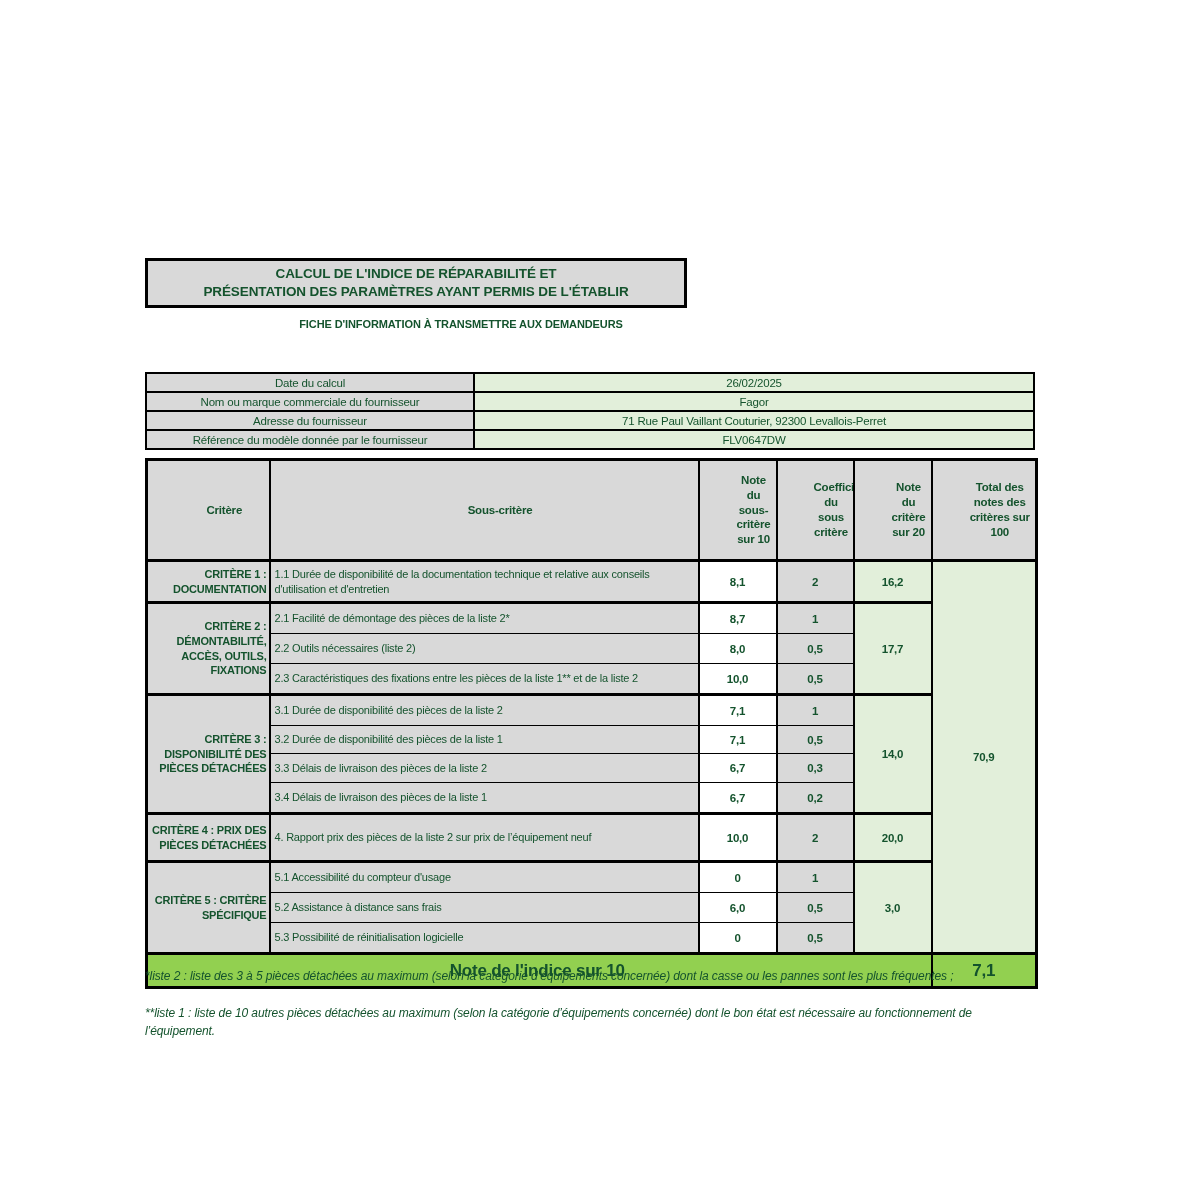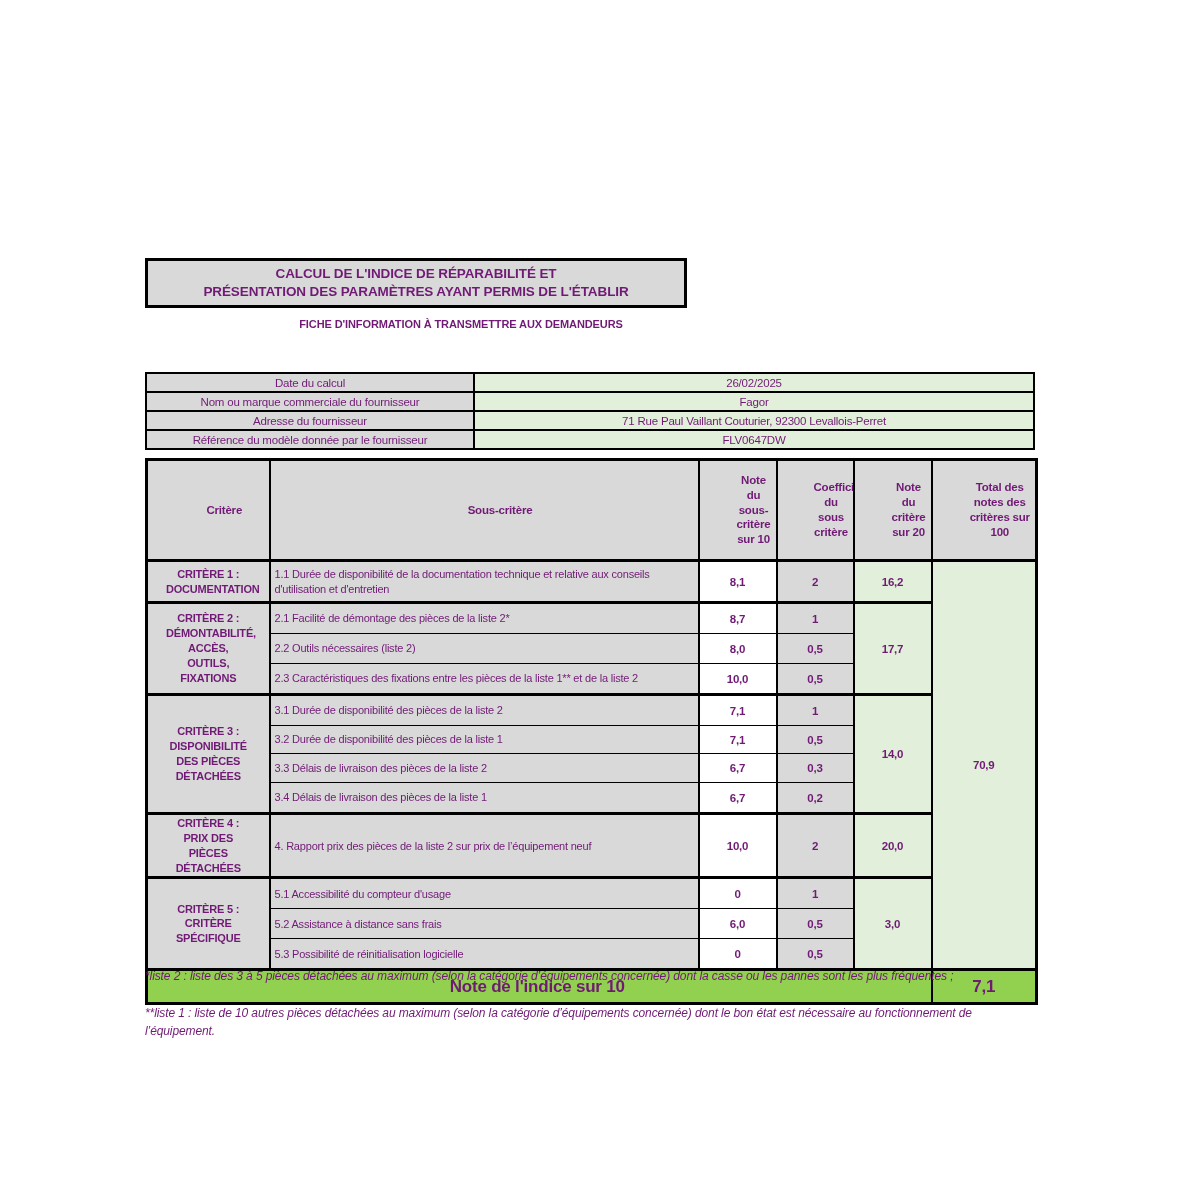--- a/index.html
+++ b/index.html
@@ -1,17 +1,17 @@
 <!DOCTYPE html>
 <html><head>
 <meta charset="utf-8">
 <style>
   html,body{margin:0;padding:0;background:#ffffff;}
   .page{position:relative;width:1200px;height:1200px;background:#ffffff;
-        font-family:"Liberation Sans",sans-serif;color:#701a75;overflow:hidden;}
+        font-family:"Liberation Sans",sans-serif;color:#14532d;overflow:hidden;}
   .content{position:absolute;left:145px;top:258px;width:890px;}
 
   
   .hdr{position:absolute;top:0;left:0;width:890px;display:flex;}
   .title-box{width:542px;background:#d9d9d9;border:3px solid #000;
              text-align:center;padding:4px 6px;box-sizing:border-box;}
   .title-box div{font-weight:bold;font-size:13.5px;line-height:1.35;letter-spacing:-0.1px;}
   .product-box{flex:1;margin-left:4px;background:#fff;border:2px solid #000;
                display:flex;align-items:center;justify-content:center;box-sizing:border-box;}
   .product-box span{font-weight:bold;font-style:italic;font-size:11.5px;}
@@ -30,22 +30,22 @@
   .info td.val{background:#e2efda;text-align:center;}
 
   
   .main{position:absolute;top:200px;left:0;width:890px;border:3px solid #000;}
   .main td{border:2px solid #000;border-top-width:1px;border-bottom-width:1px;
            padding:1px 4px;font-size:11px;letter-spacing:-0.2px;vertical-align:middle;
            overflow:hidden;}
   .main tr.g > td{border-top-width:3px;}
   .main td.hcell{background:#d9d9d9;font-weight:bold;text-align:center;
                  font-size:11.5px;line-height:1.3;height:96px;border-bottom-width:3px;padding-left:36px;}
-  .main td.crit{background:#d9d9d9;font-weight:bold;text-align:center;
-                font-size:11px;line-height:1.35;padding:1px 18px;}
+  .main td.crit{background:#d9d9d9;font-weight:bold;text-align:right;
+                font-size:11px;line-height:1.35;padding:1px 2px;}
   .main td.sub{background:#d9d9d9;text-align:left;line-height:1.3;}
   .main td.note{background:#ffffff;font-weight:bold;text-align:center;font-size:11.5px;margin-left:16px;}
   .main td.coef{background:#d9d9d9;font-weight:bold;text-align:center;font-size:11.5px;}
   .main td.n20{background:#e2efda;font-weight:bold;text-align:center;font-size:11.5px;}
   .main td.tot{background:#e2efda;font-weight:bold;text-align:center;font-size:11.5px;}
   .main tr.final td{background:#92d050;border-top-width:3px;height:29px;}
   .main td.final-lbl{text-align:center;font-weight:bold;font-size:17px;padding-right:8px;}
   .main td.final-val{text-align:center;font-weight:bold;font-size:17px;}
 
   

